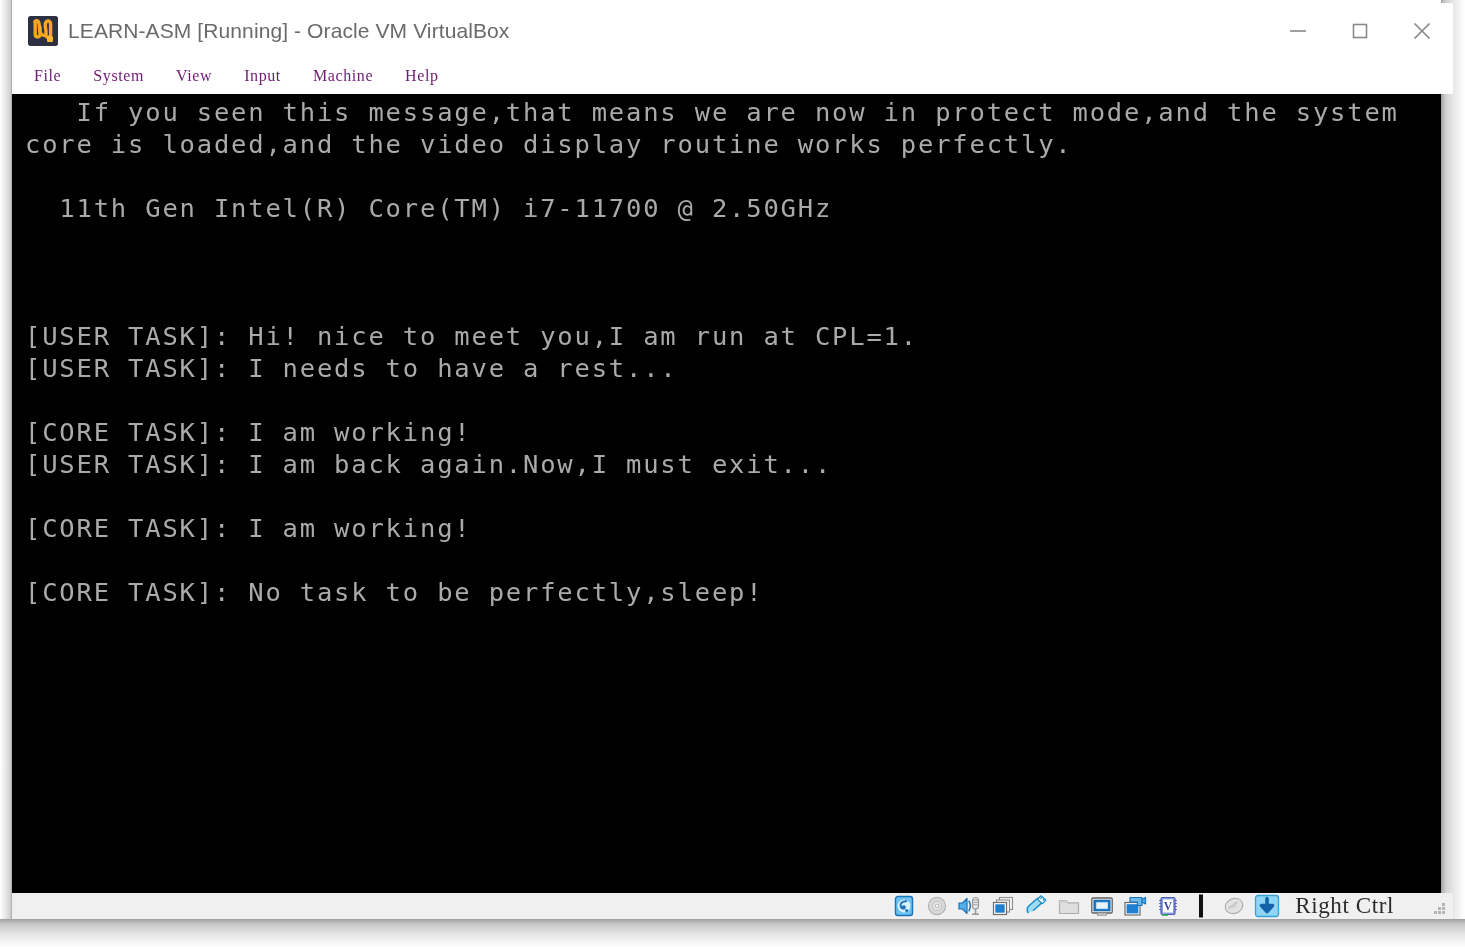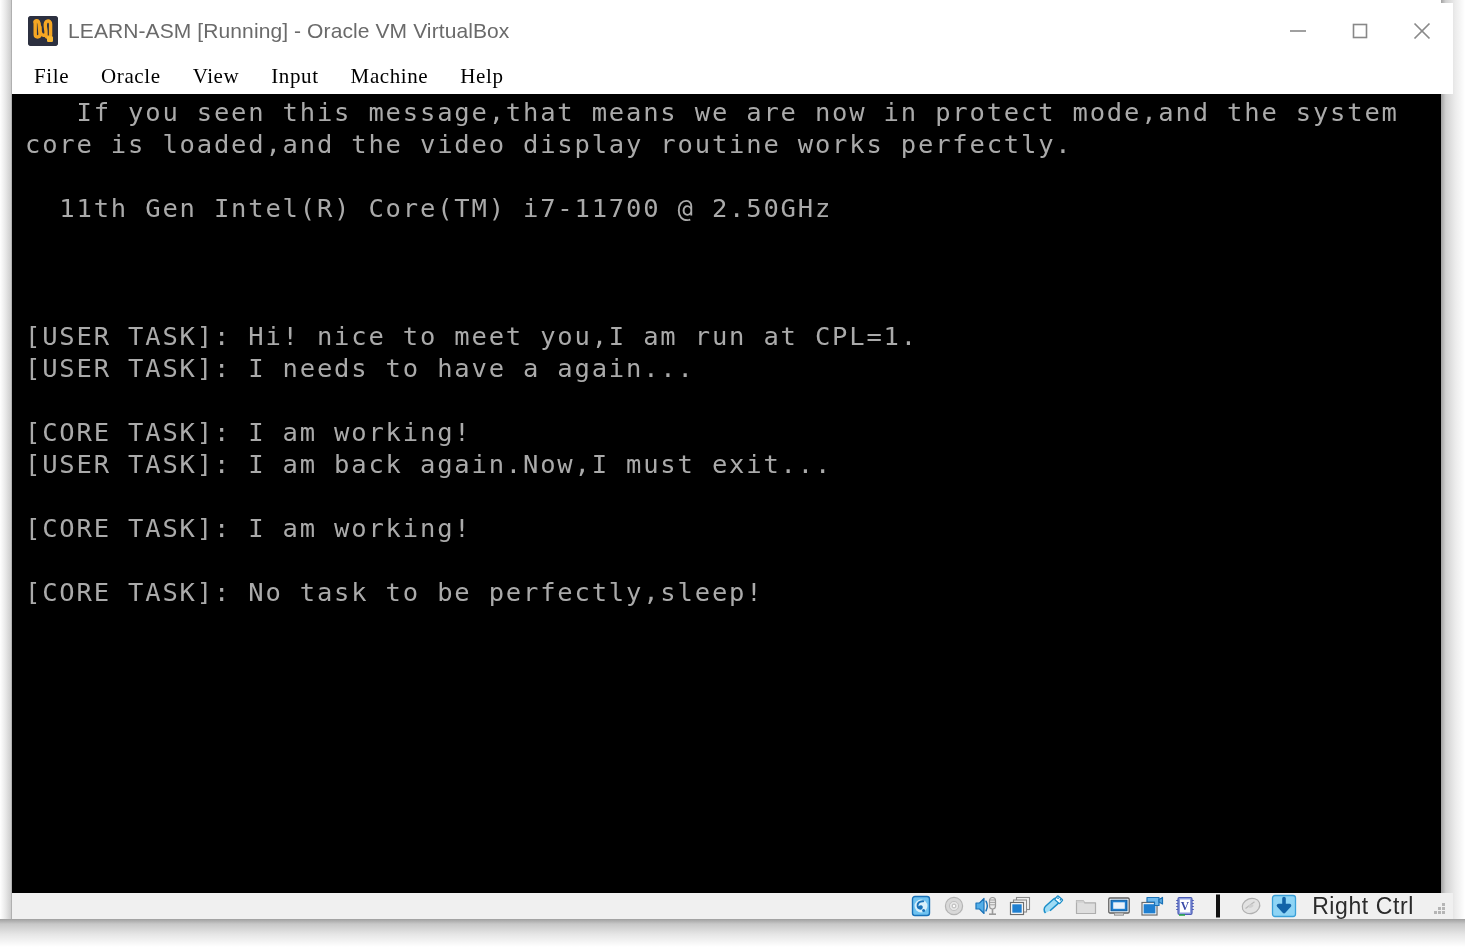--- a/index.html
+++ b/index.html
@@ -86,22 +86,22 @@
     width: 1441px;
     height: 36px;
     background: #ffffff;
     display: flex;
     align-items: center;
     padding-left: 22px;
     box-sizing: border-box;
   }
   .menu-item {
     font-family: "Liberation Serif", serif;
-    font-size: 21px;
-    color: #000000;
+    font-size: 16px;
+    color: #701a75;
     margin-right: 32px;
     white-space: nowrap;
     letter-spacing: 0.6px;
     cursor: default;
   }
 
   
   .frame-left {
     position: absolute;
     left: 0px;
@@ -190,25 +190,25 @@
   .sicon {
     width: 26px;
     height: 24px;
     display: flex;
     align-items: center;
     justify-content: center;
     flex: 0 0 auto;
   }
   .sicon svg { display: block; }
   .hostkey-label {
-    font-family: Liberation Sans, sans-serif;
+    font-family: Liberation Serif, serif;
     font-size: 23px;
     color: #2b2b2b;
     margin-left: 8px;
-    margin-right: 8px;
+    margin-right: 28px;
     white-space: nowrap;
     letter-spacing: 0.6px;
   }
   .resize-grip {
     width: 18px;
     height: 18px;
     flex: 0 0 auto;
     margin-left: 2px;
     margin-top: 6px;
   }
@@ -254,38 +254,38 @@
         <svg width="24" height="24" viewBox="0 0 24 24" aria-hidden="true">
           <line x1="4.5" y1="4.5" x2="19.5" y2="19.5" stroke="#8a8a8a" stroke-width="1.7"></line>
           <line x1="19.5" y1="4.5" x2="4.5" y2="19.5" stroke="#8a8a8a" stroke-width="1.7"></line>
         </svg>
       </button>
     </div>
   </div>
 
   <div class="menubar">
     <span class="menu-item">File</span>
-    <span class="menu-item">Oracle</span>
+    <span class="menu-item">System</span>
     <span class="menu-item">View</span>
     <span class="menu-item">Input</span>
     <span class="menu-item">Machine</span>
     <span class="menu-item">Help</span>
   </div>
 
   <div class="vm-screen">
     <div class="term" id="terminal-output">
         <div class="term-line">   If you seen this message,that means we are now in protect mode,and the system</div>
         <div class="term-line">core is loaded,and the video display routine works perfectly.</div>
         <div class="term-line blank">&nbsp;</div>
         <div class="term-line">  11th Gen Intel(R) Core(TM) i7-11700 @ 2.50GHz</div>
         <div class="term-line blank">&nbsp;</div>
         <div class="term-line blank">&nbsp;</div>
         <div class="term-line blank">&nbsp;</div>
         <div class="term-line">[USER TASK]: Hi! nice to meet you,I am run at CPL=1.</div>
-        <div class="term-line">[USER TASK]: I needs to have a again...</div>
+        <div class="term-line">[USER TASK]: I needs to have a rest...</div>
         <div class="term-line blank">&nbsp;</div>
         <div class="term-line">[CORE TASK]: I am working!</div>
         <div class="term-line">[USER TASK]: I am back again.Now,I must exit...</div>
         <div class="term-line blank">&nbsp;</div>
         <div class="term-line">[CORE TASK]: I am working!</div>
         <div class="term-line blank">&nbsp;</div>
         <div class="term-line">[CORE TASK]: No task to be perfectly,sleep!</div>
       </div>
   </div>
 

